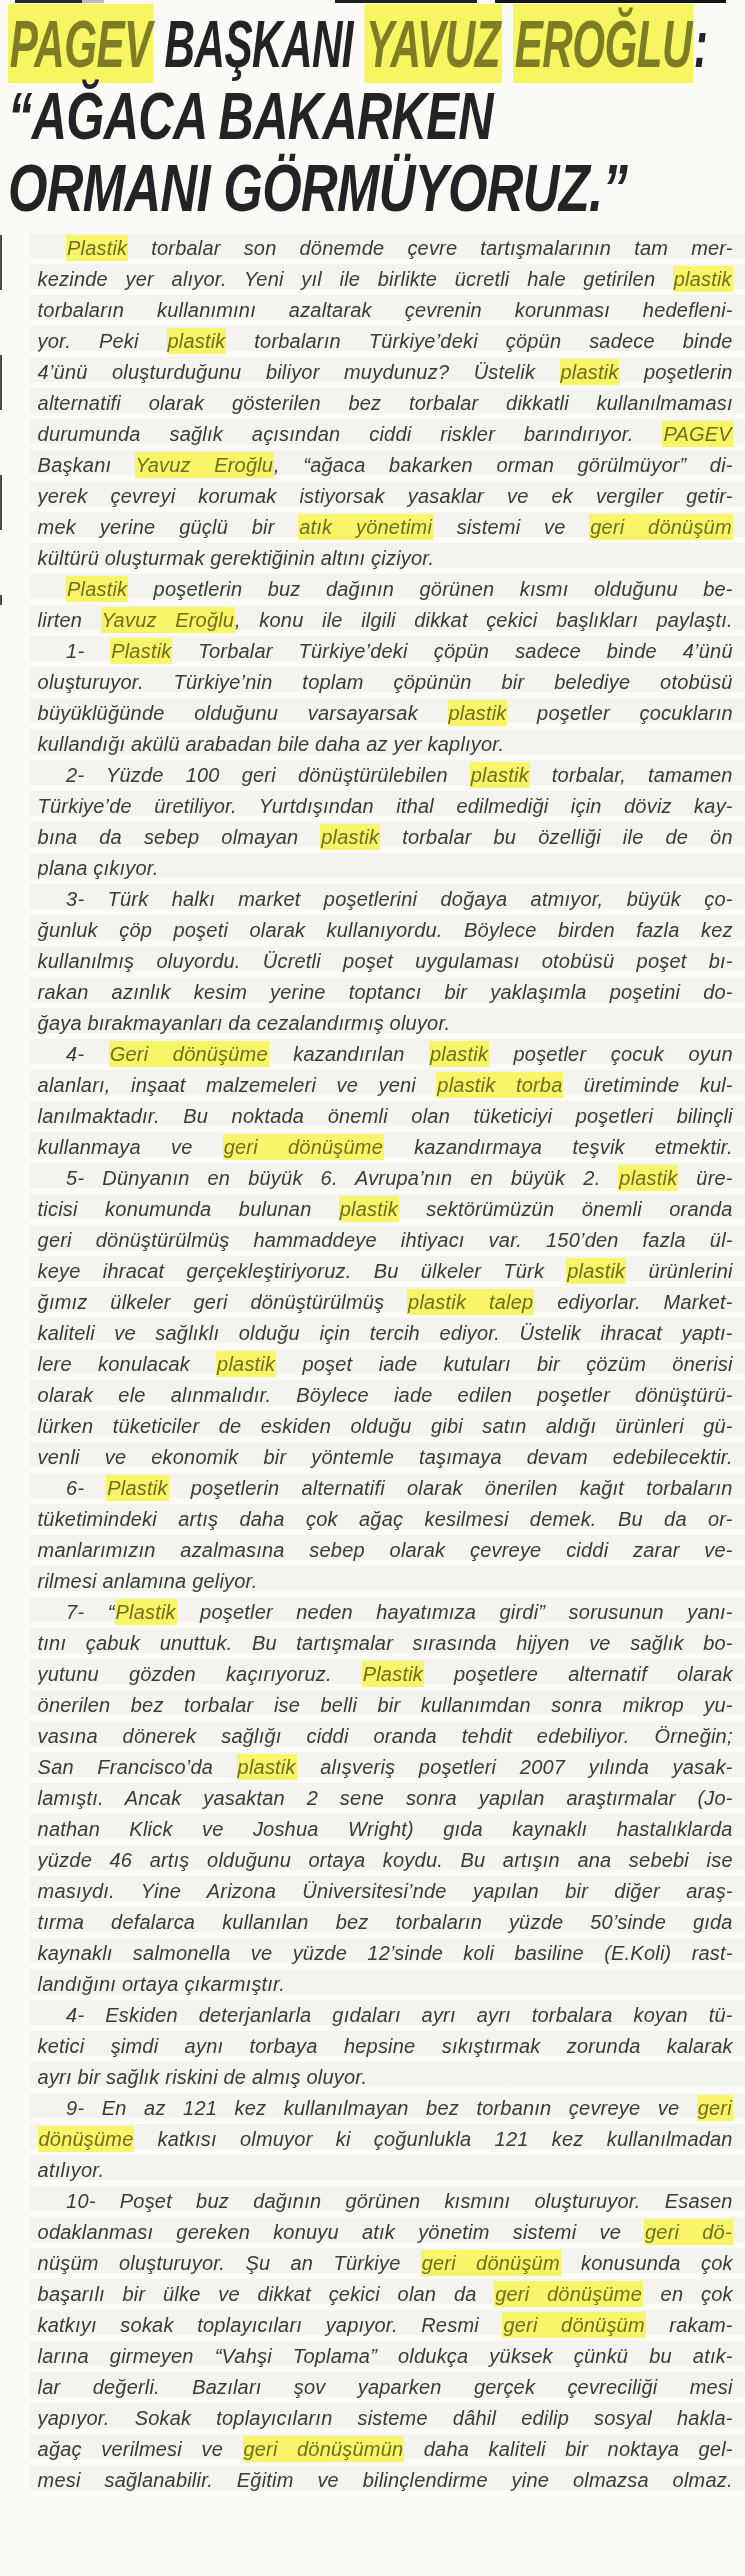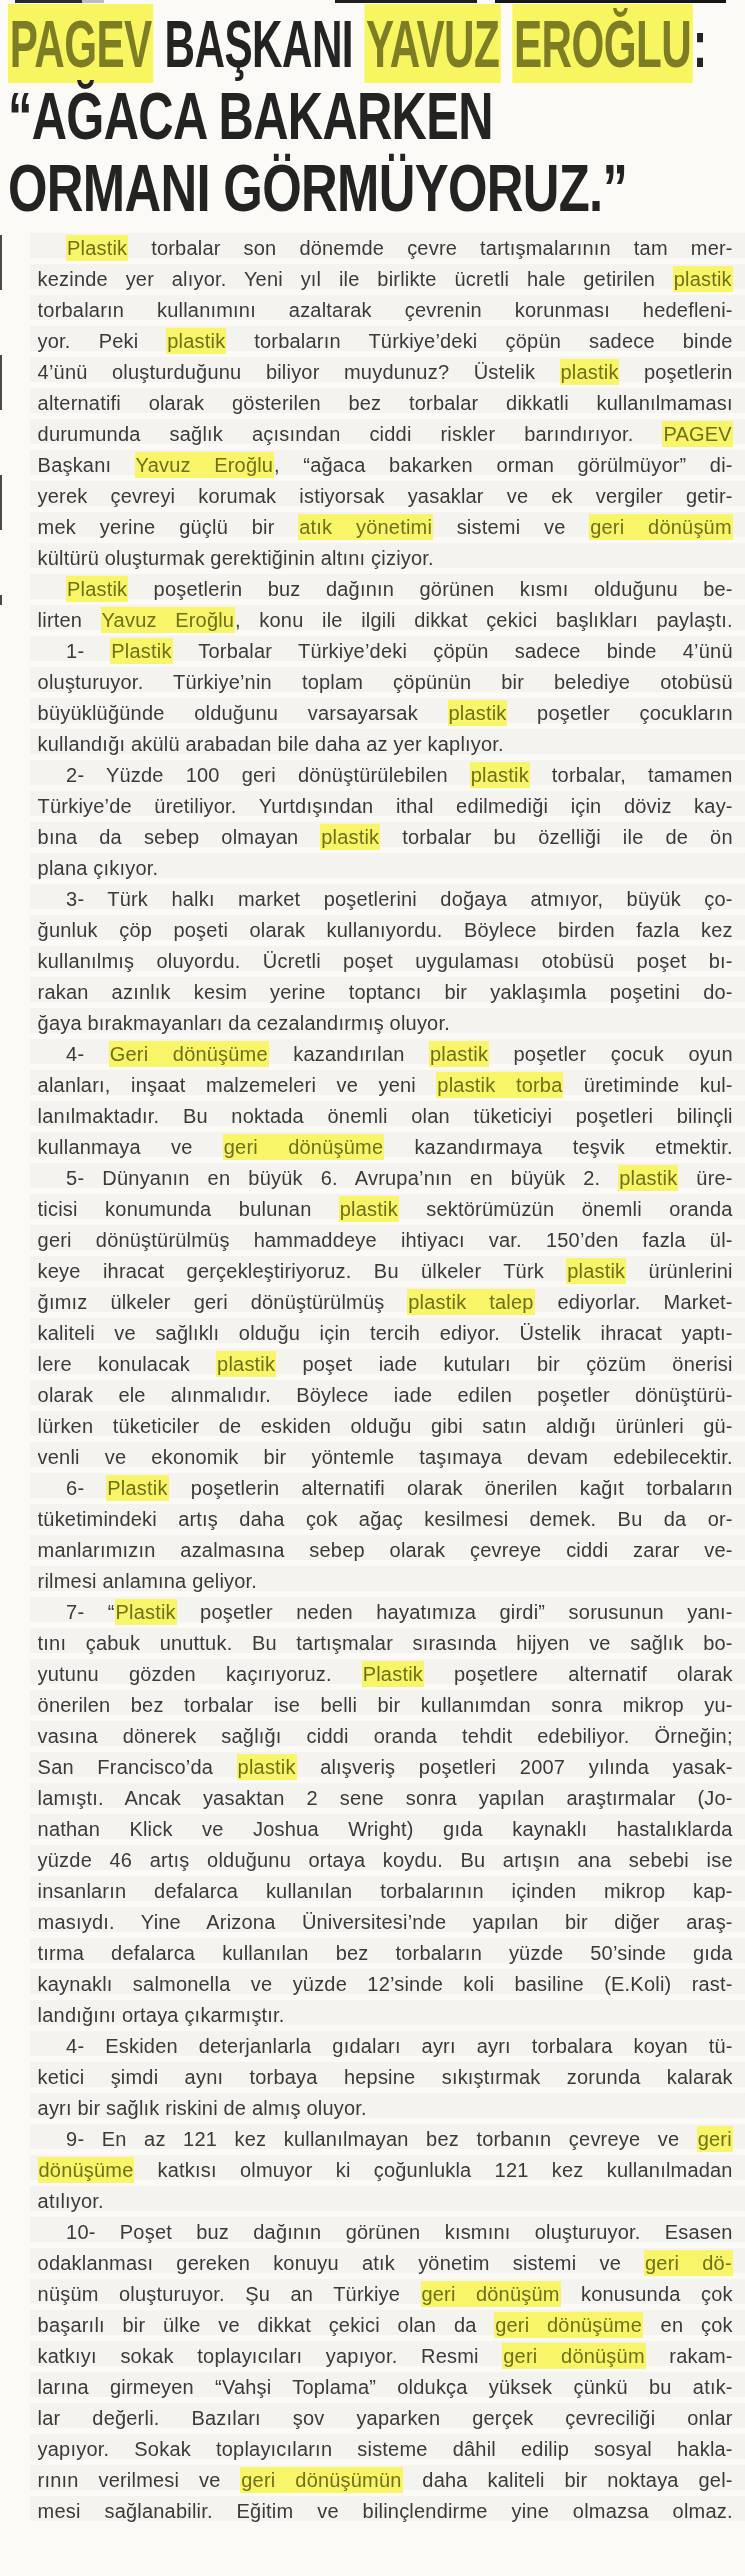--- a/index.html
+++ b/index.html
@@ -4,20 +4,21 @@
 <style>
   html, body { margin: 0; padding: 0; background: #e8e8e6; }
   .page {
     position: relative;
     width: 745px;
     height: 2576px;
     margin: 0 auto;
     background: #fbfaf6;
     overflow: hidden;
     font-family: "Liberation Sans", "DejaVu Sans", sans-serif;
+    font-style: italic;
   }
   
   .scan-edge-top {
     position: absolute; top: 0; left: 0; width: 745px; height: 2.8px;
     background: linear-gradient(90deg,
       rgba(0,0,0,0) 0 2%, #2a2a2a 2% 11%, rgba(0,0,0,.25) 11% 14%,
       rgba(0,0,0,0) 14% 45%, #1f1f1f 45% 64%, rgba(0,0,0,0) 64% 66.5%,
       #161616 66.5% 97.5%, rgba(0,0,0,0) 97.5%);
   }
   .scan-edge-left {
@@ -136,21 +137,20 @@
       <div class="para">
         <div class="line first"><span>7- “</span><span class="hlt">Plastik</span><span> poşetler neden hayatımıza girdi” sorusunun yanı-</span></div>
         <div class="line"><span>tını çabuk unuttuk. Bu tartışmalar sırasında hijyen ve sağlık bo-</span></div>
         <div class="line"><span>yutunu gözden kaçırıyoruz. </span><span class="hlt">Plastik</span><span> poşetlere alternatif olarak</span></div>
         <div class="line"><span>önerilen bez torbalar ise belli bir kullanımdan sonra mikrop yu-</span></div>
         <div class="line"><span>vasına dönerek sağlığı ciddi oranda tehdit edebiliyor. Örneğin;</span></div>
         <div class="line"><span>San Francisco’da </span><span class="hlt">plastik</span><span> alışveriş poşetleri 2007 yılında yasak-</span></div>
         <div class="line"><span>lamıştı. Ancak yasaktan 2 sene sonra yapılan araştırmalar (Jo-</span></div>
         <div class="line"><span>nathan Klick ve Joshua Wright) gıda kaynaklı hastalıklarda</span></div>
         <div class="line"><span>yüzde 46 artış olduğunu ortaya koydu. Bu artışın ana sebebi ise</span></div>
-        <div class="line"><span>insanların defalarca kullanılan torbalarının içinden mikrop kap-</span></div>
         <div class="line"><span>masıydı. Yine Arizona Üniversitesi’nde yapılan bir diğer araş-</span></div>
         <div class="line"><span>tırma defalarca kullanılan bez torbaların yüzde 50’sinde gıda</span></div>
         <div class="line"><span>kaynaklı salmonella ve yüzde 12’sinde koli basiline (E.Koli) rast-</span></div>
         <div class="line short-last"><span>landığını ortaya çıkarmıştır.</span></div>
       </div>
       <div class="para">
         <div class="line first"><span>4- Eskiden deterjanlarla gıdaları ayrı ayrı torbalara koyan tü-</span></div>
         <div class="line"><span>ketici şimdi aynı torbaya hepsine sıkıştırmak zorunda kalarak</span></div>
         <div class="line short-last"><span>ayrı bir sağlık riskini de almış oluyor.</span></div>
       </div>
@@ -159,20 +159,20 @@
         <div class="line"><span class="hlt">dönüşüme</span><span> katkısı olmuyor ki çoğunlukla 121 kez kullanılmadan</span></div>
         <div class="line short-last"><span>atılıyor.</span></div>
       </div>
       <div class="para">
         <div class="line first"><span>10- Poşet buz dağının görünen kısmını oluşturuyor. Esasen</span></div>
         <div class="line"><span>odaklanması gereken konuyu atık yönetim sistemi ve </span><span class="hlt">geri dö-</span></div>
         <div class="line"><span>nüşüm oluşturuyor. Şu an Türkiye </span><span class="hlt">geri dönüşüm</span><span> konusunda çok</span></div>
         <div class="line"><span>başarılı bir ülke ve dikkat çekici olan da </span><span class="hlt">geri dönüşüme</span><span> en çok</span></div>
         <div class="line"><span>katkıyı sokak toplayıcıları yapıyor. Resmi </span><span class="hlt">geri dönüşüm</span><span> rakam-</span></div>
         <div class="line"><span>larına girmeyen “Vahşi Toplama” oldukça yüksek çünkü bu atık-</span></div>
-        <div class="line"><span>lar değerli. Bazıları şov yaparken gerçek çevreciliği onlar</span></div>
+        <div class="line"><span>lar değerli. Bazıları şov yaparken gerçek çevreciliği mesi</span></div>
         <div class="line"><span>yapıyor. Sokak toplayıcıların sisteme dâhil edilip sosyal hakla-</span></div>
-        <div class="line"><span>rının verilmesi ve </span><span class="hlt">geri dönüşümün</span><span> daha kaliteli bir noktaya gel-</span></div>
+        <div class="line"><span>ağaç verilmesi ve </span><span class="hlt">geri dönüşümün</span><span> daha kaliteli bir noktaya gel-</span></div>
         <div class="line"><span>mesi sağlanabilir. Eğitim ve bilinçlendirme yine olmazsa olmaz.</span></div>
       </div>
     </div>
 </div>
 
 
 </body></html>

